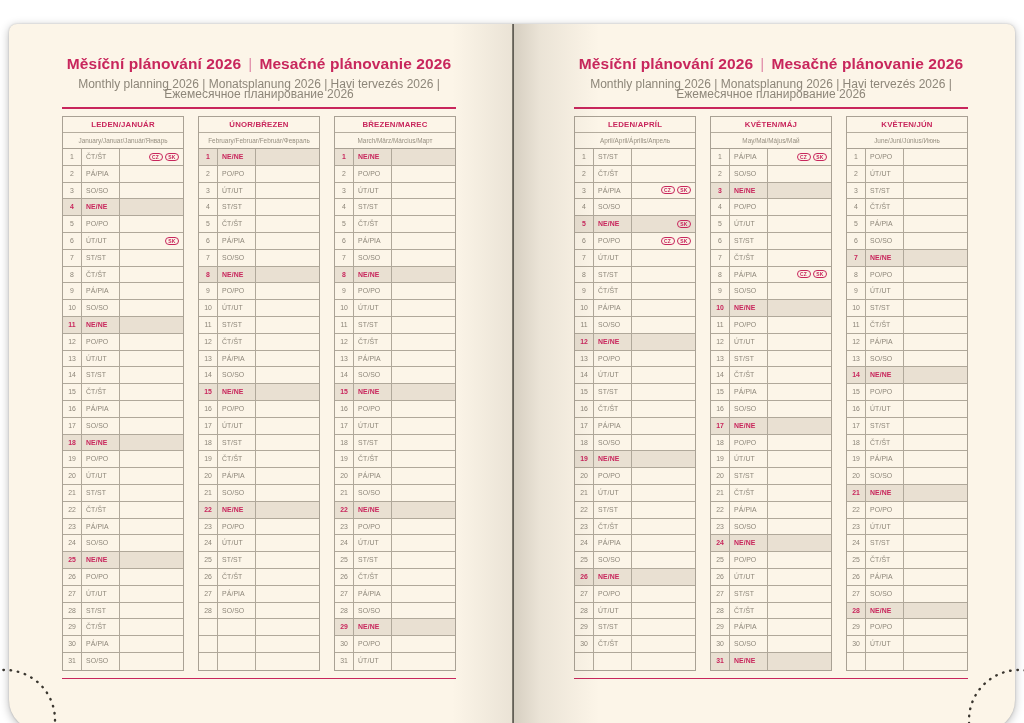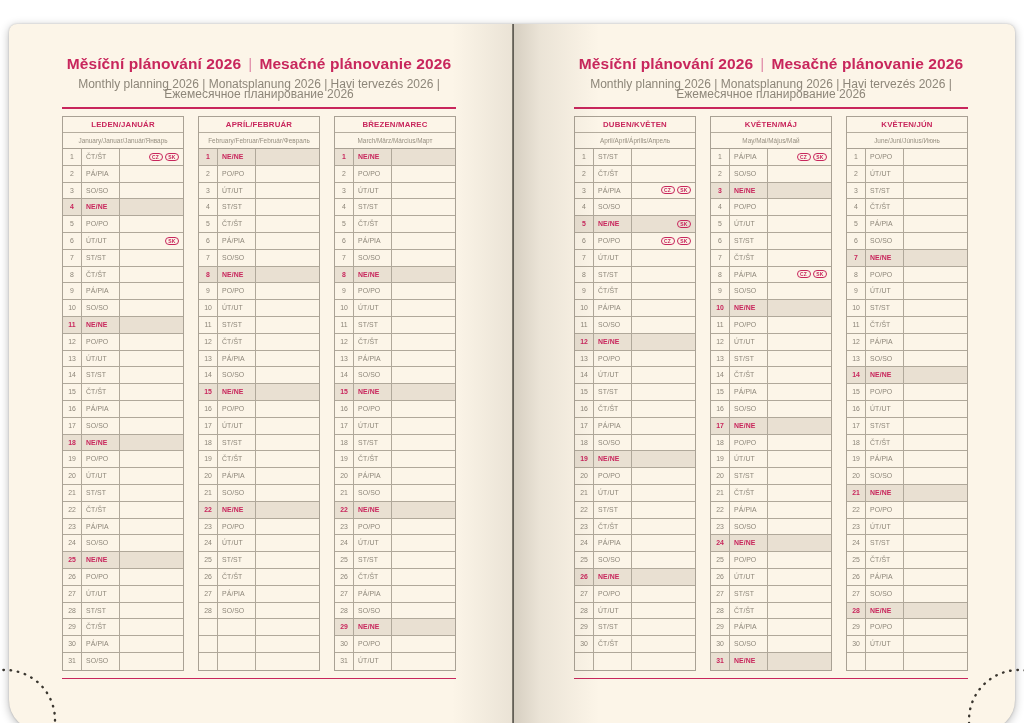--- a/index.html
+++ b/index.html
@@ -263,21 +263,21 @@
               <span class="cell note"></span>
             </div>
             <div class="row">
               <span class="cell num">31</span>
               <span class="cell dow">SO/SO</span>
               <span class="cell note"></span>
             </div>
           </div>
         </div>
         <div class="month">
-          <div class="month-name">APRÍL/FEBRUÁR</div>
+          <div class="month-name">ÚNOR/BŘEZEN</div>
           <div class="month-sub">February/Februar/Február/Февраль</div>
           <div class="rows">
             <div class="row hl">
               <span class="cell num">1</span>
               <span class="cell dow">NE/NE</span>
               <span class="cell note"></span>
             </div>
             <div class="row">
               <span class="cell num">2</span>
               <span class="cell dow">PO/PO</span>
@@ -594,21 +594,21 @@
       </div>
     <div class="rule bottom"></div>
   </div>
 
   <div class="page-content right">
     <div class="title"><span>Měsíční plánování 2026</span><span class="sep">|</span><span>Mesačné plánovanie 2026</span></div>
     <div class="subtitle">Monthly planning 2026 | Monatsplanung 2026 | Havi tervezés 2026 | Ежемесячное планирование 2026</div>
     <div class="rule"></div>
     <div class="months-row">
         <div class="month">
-          <div class="month-name">DUBEN/KVĚTEN</div>
+          <div class="month-name">LEDEN/APRÍL</div>
           <div class="month-sub">April/April/Április/Апрель</div>
           <div class="rows">
             <div class="row">
               <span class="cell num">1</span>
               <span class="cell dow">ST/ST</span>
               <span class="cell note"></span>
             </div>
             <div class="row">
               <span class="cell num">2</span>
               <span class="cell dow">ČT/ŠT</span>

